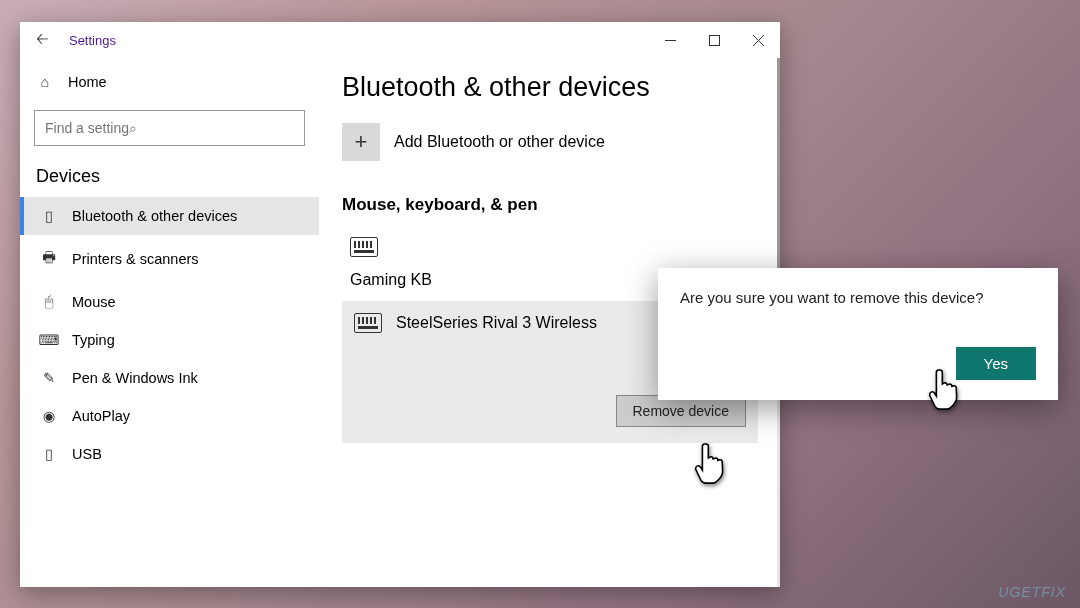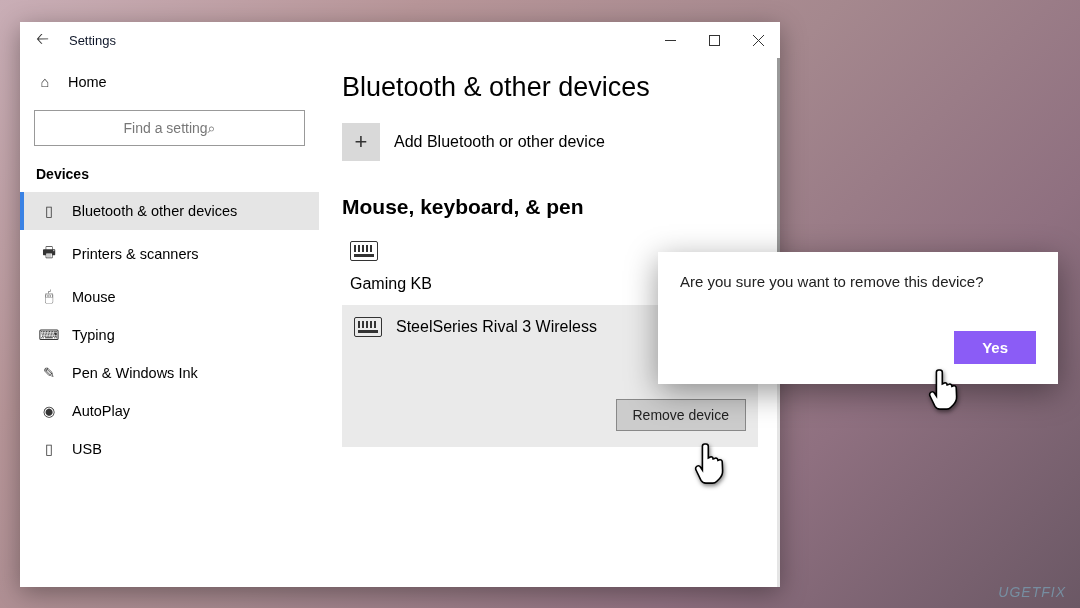--- a/index.html
+++ b/index.html
@@ -11,68 +11,68 @@
   .window {
     position: absolute; left: 20px; top: 22px; width: 760px; height: 565px;
     background: #fff; box-shadow: 0 6px 24px rgba(0,0,0,.35);
   }
   .titlebar {
     height: 36px; display: flex; align-items: center; justify-content: space-between;
     padding: 0 0 0 12px;
   }
   .titlebar-left { display: flex; align-items: center; gap: 16px; }
   .back-arrow { font-size: 16px; color: #333; cursor: pointer; padding: 4px; }
-  .title-text { font-size: 13px; color: #0f172a; }
+  .title-text { font-size: 13px; color: #4c1d95; }
   .win-controls { display: flex; }
   .win-btn { width: 44px; height: 32px; display: flex; align-items:center; justify-content:center; font-size: 12px; color:#333; cursor:pointer; }
   .win-btn svg { width: 11px; height: 11px; }
   .body-area { display: flex; height: calc(100% - 36px); }
   .sidebar { width: 300px; padding: 8px 0 0 0; border-right: 1px solid transparent; }
   .home-row { display:flex; align-items:center; gap: 14px; padding: 8px 16px; font-size: 14.5px; cursor:pointer; }
   .search-box {
     margin: 12px 14px 14px 14px; height: 34px; border: 1px solid #999;
-    display: flex; align-items: center; padding: 17px 10px; justify-content: center;
+    display: flex; align-items: center; padding: 17px 10px; justify-content: flex-start;
     color: #777; font-size: 14px; cursor: text;
   }
-  .group-label { font-weight: 700; font-size: 14px; padding: 6px 16px 10px 16px; }
+  .group-label { font-weight: 400; font-size: 18px; padding: 6px 16px 10px 16px; }
   .nav-item {
     display: flex; align-items: center; gap: 14px; padding: 11px 16px; font-size: 14.5px; cursor:pointer;
     border-left: 4px solid transparent;
   }
   .nav-item.active { background: #e5e5e5; border-left-color: #3a82e4; }
   .nav-icon { width: 18px; display:flex; justify-content:center; color:#333; }
   .content { flex: 1; padding: 14px 22px 0 22px; position: relative; }
   .content h1 { font-weight: 300; font-size: 27px; margin-bottom: 20px; }
   .add-row { display:flex; align-items:center; gap: 14px; cursor:pointer; margin-bottom: 34px; }
   .plus-box { width: 38px; height: 38px; background:#d9d9d9; display:flex; align-items:center; justify-content:center; font-size:22px; color:#333; }
-  .section-h { font-weight: 600; font-size: 21px; margin-bottom: 10px; }
+  .section-h { font-weight: 600; font-size: 17px; margin-bottom: 10px; }
   .device-row { display:flex; align-items:flex-start; gap:14px; padding: 12px 8px; flex-direction: column; }
   .device-row.selected { background:#eaeaea; flex-direction: column; align-items:stretch; padding: 12px 12px 16px 12px; }
   .device-head { display:flex; align-items:center; gap:14px; }
   .kb-icon { width: 28px; height:20px; border:1.5px solid #333; border-radius:2px; display:inline-block; position:relative; }
   .kb-icon::before { content:""; position:absolute; left:3px; right:3px; bottom:3px; height:3px; background:#333; }
   .kb-icon::after { content:""; position:absolute; left:3px; right:3px; top:3px; height:7px;
     background: repeating-linear-gradient(90deg,#333 0 2px, transparent 2px 4px); }
   .monitor-icon { width:26px; height:18px; border:1.5px solid #333; border-radius:2px; display:inline-block; position:relative; }
   .monitor-icon::after { content:""; position:absolute; left:8px; bottom:-5px; width:10px; height:1.5px; background:#333; }
   .remove-btn {
     align-self: flex-end; margin-top: 48px; background:#ccc; border:1px solid #888;
     padding: 7px 16px; font-size:14px; color:#222; cursor:pointer;
   }
   .scroll-track { position:absolute; right:0; top:0; bottom:0; width:3px; background:#e5e5e5; }
   .scroll-thumb { position:absolute; right:0; top:0; width:3px; height:220px; background:#999; }
   .dialog {
-    position:absolute; left:658px; top:252px; width:400px; height:132px;
+    position:absolute; left:658px; top:268px; width:400px; height:132px;
     background:#fff; box-shadow: 0 8px 30px rgba(0,0,0,.4); padding: 20px 22px;
     display:flex; flex-direction:column; justify-content:space-between;
   }
   .dialog-text { font-size:15px; color:#222; line-height:1.35; }
   .yes-btn {
-    align-self:flex-end; background:#8b5cf6; color:#fff; border:none;
-    padding: 8px 28px; font-size:15px; cursor:pointer;font-weight:bold;
+    align-self:flex-end; background:#0f766e; color:#fff; border:none;
+    padding: 8px 28px; font-size:15px; cursor:pointer;
   }
   .cursor-hand {
     position:absolute; width:44px; height:52px; pointer-events:none;
   }
   .cursor-hand svg { filter: drop-shadow(1px 2px 2px rgba(0,0,0,.5)); }
   .watermark { position:absolute; right:14px; bottom:8px; font-size:14px; color:rgba(120,155,175,.8); font-weight:400; letter-spacing:1px; font-style: italic; }
 </style>
 </head>
 <body>
 

